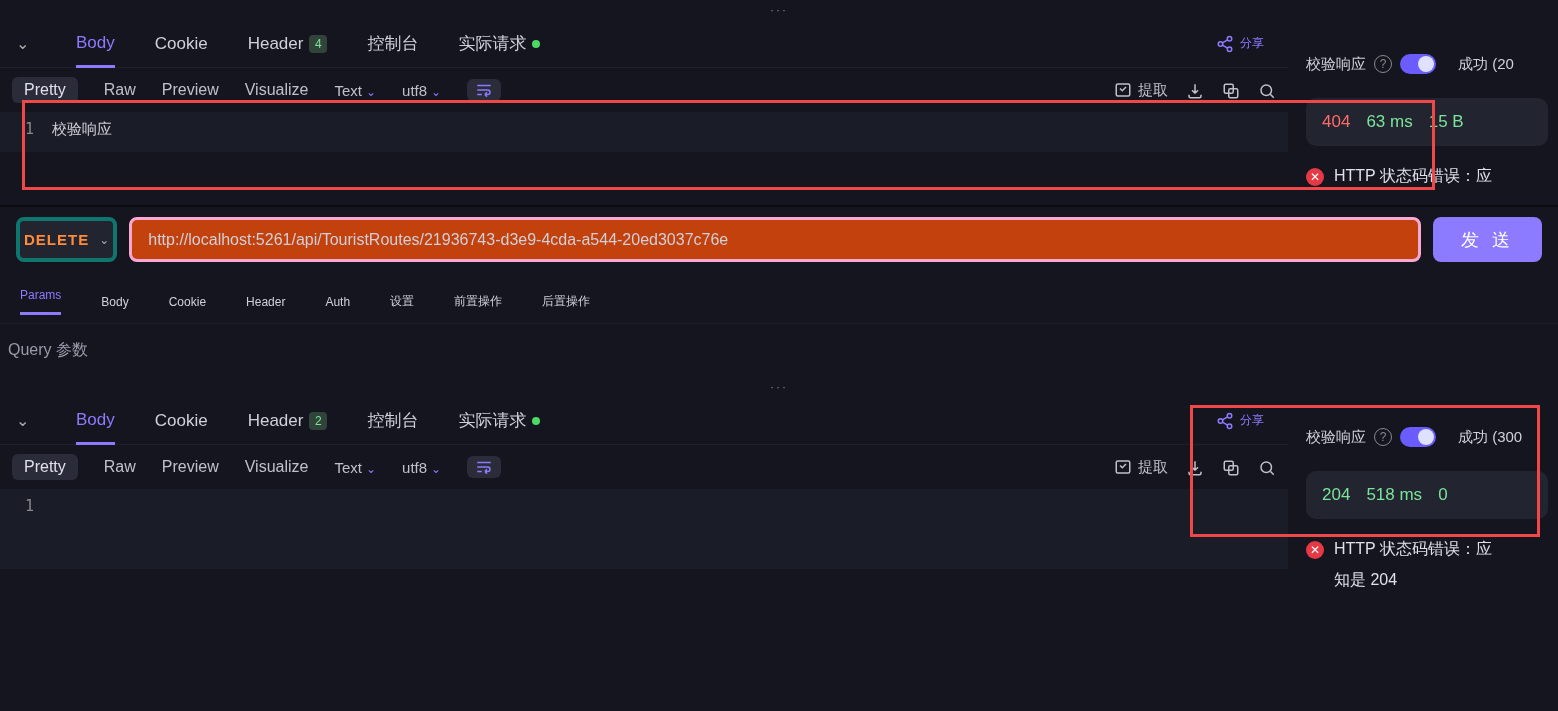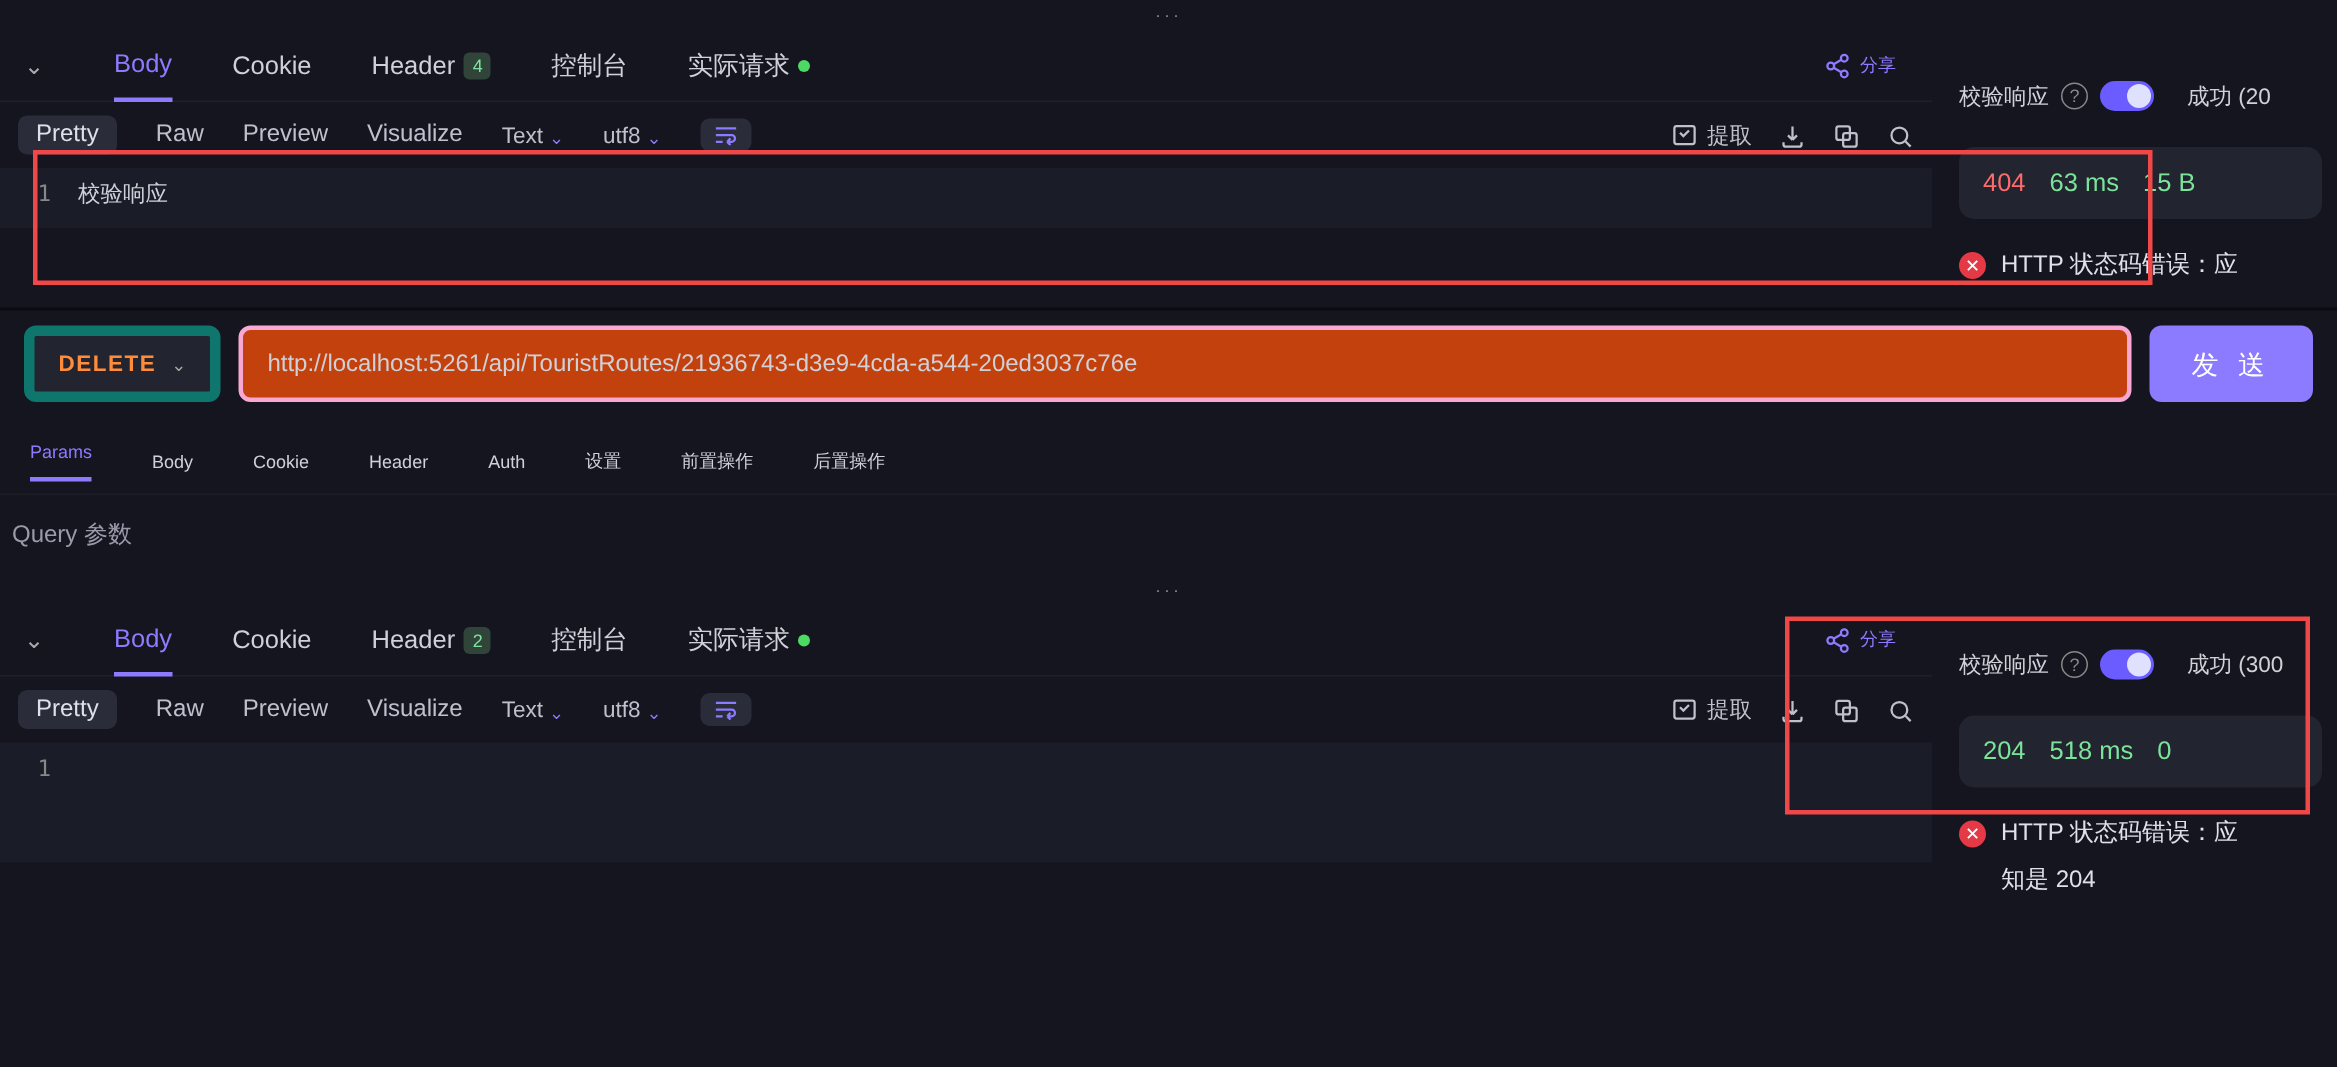--- a/index.html
+++ b/index.html
@@ -217,23 +217,23 @@
   .req-row {
     display: flex;
     gap: 12px;
     padding: 10px 16px;
     align-items: stretch;
   }
   .method-pill {
     display: flex;
     align-items: center;
     gap: 10px;
-    padding: 10px 16px;
+    padding: 10px 4px;
     background: #22242f;
-    border: 7px solid #0f766e;
+    border: 4px solid #0f766e;
     border-radius: 8px;
     cursor: pointer;
   }
   .method-del { color: #ff8c3a; font-weight: 700; letter-spacing: 1px; }
   .url-input {
     flex: 1;
     background: #c2410c;
     border: 3px solid #f9a8d4;
     border-radius: 8px;
     padding: 10px 16px;

